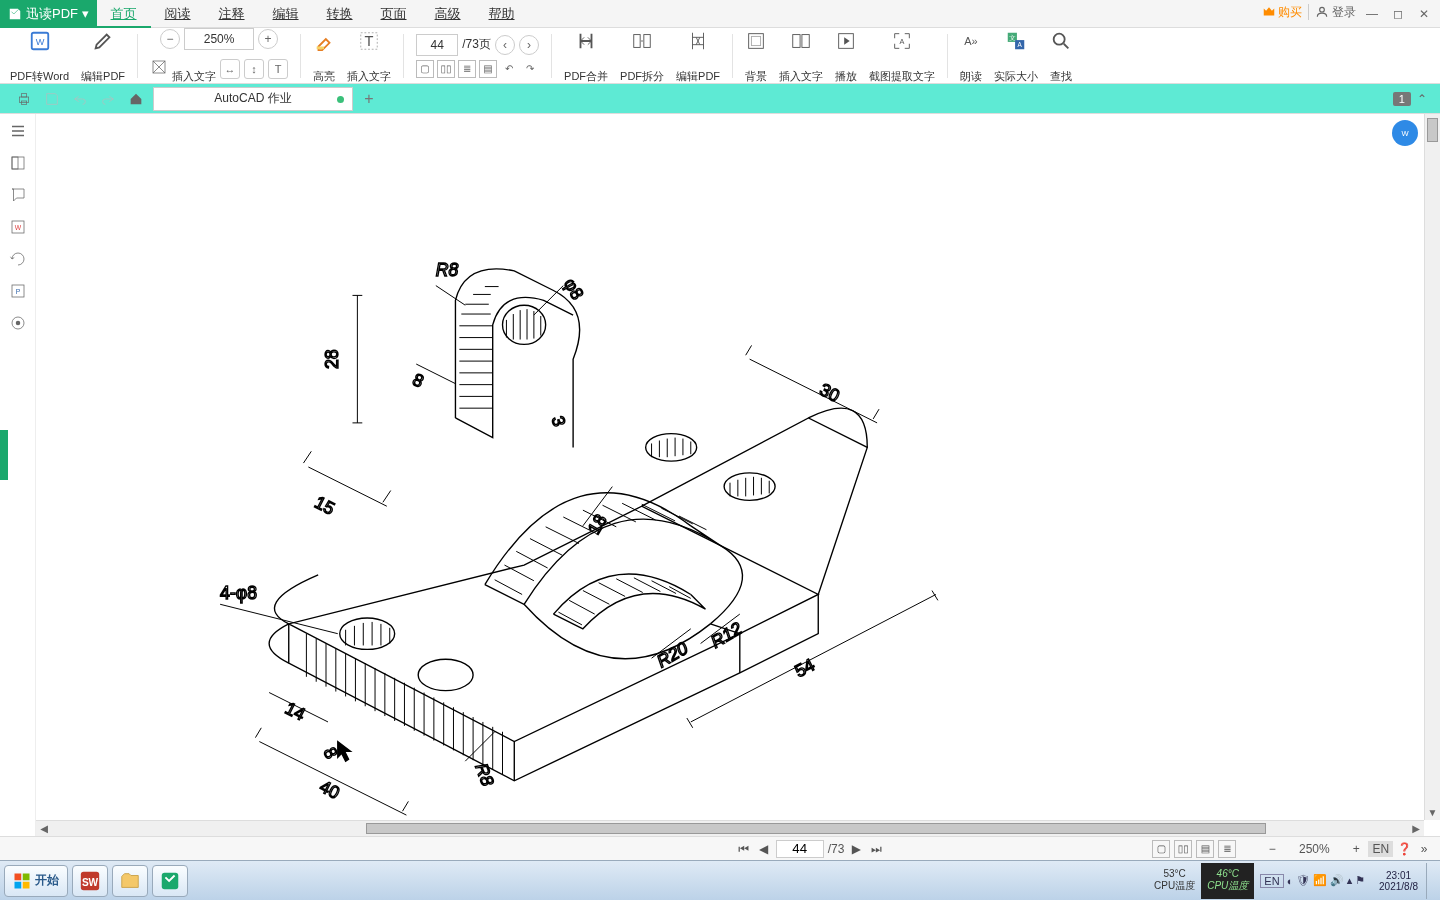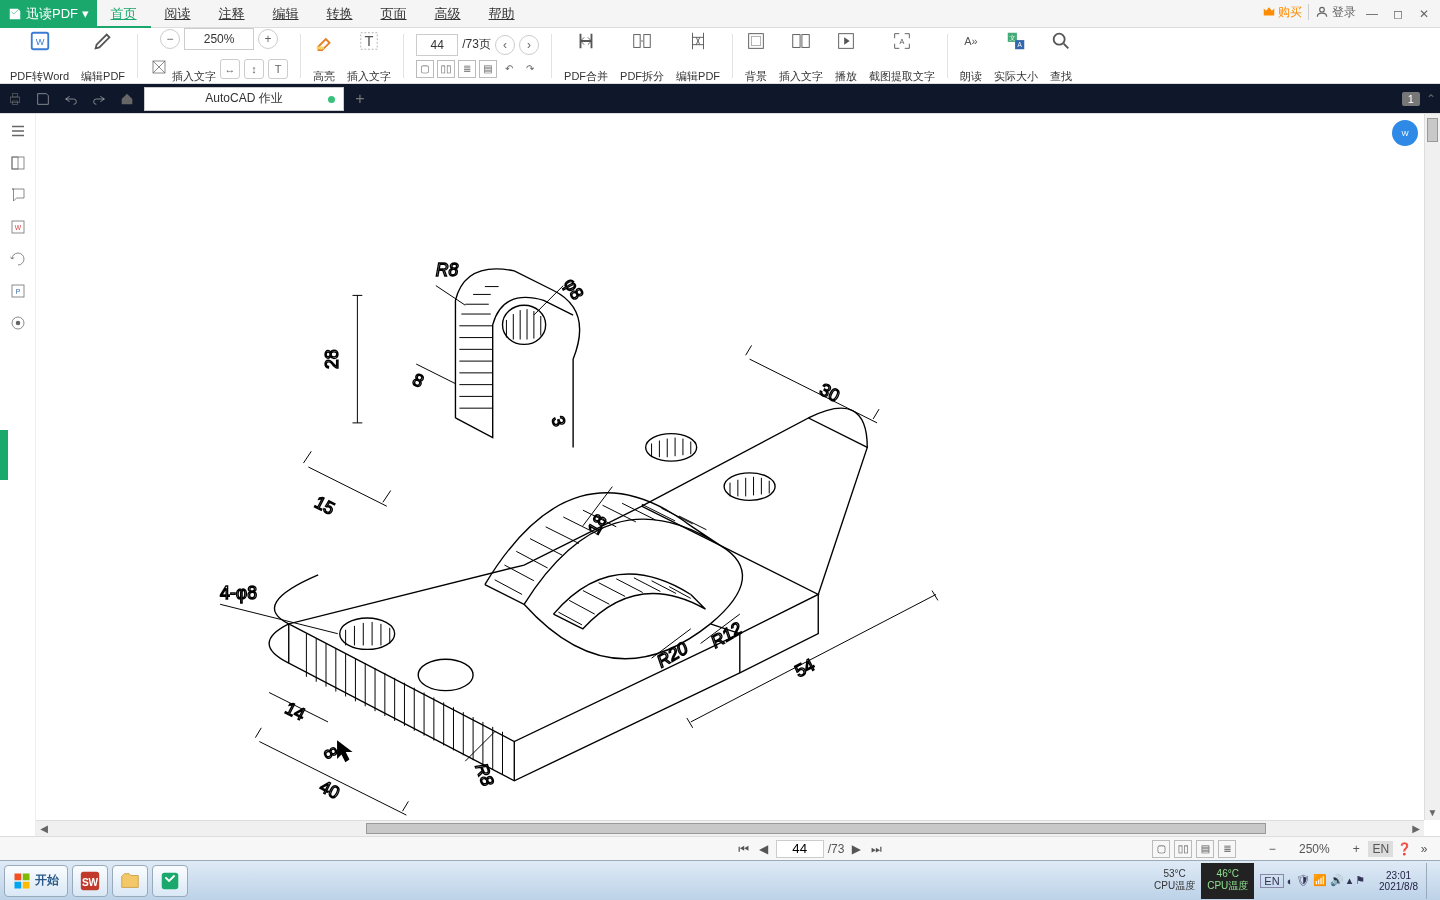--- a/index.html
+++ b/index.html
@@ -27,21 +27,21 @@
 .zoombox { border:1px solid #ccc; height:22px; width:70px; text-align:center; font-size:12px; display:flex; align-items:center; justify-content:center; background:#fff;}
 .squarebtn { width:20px; height:20px; border:1px solid #ccc; display:flex; align-items:center; justify-content:center; font-size:11px; color:#666; border-radius:3px;}
 .circlebtn{width:20px;height:20px;border:1px solid #ccc;border-radius:50%;display:flex;align-items:center;justify-content:center;color:#666;}
 .smicon{width:18px;height:18px;}
 .pagebox{border:1px solid #ccc;height:22px;width:42px;text-align:center;font-size:12px;display:flex;align-items:center;justify-content:center;}
 .row{display:flex;align-items:center;gap:4px;}
 .iconrow{display:flex;gap:3px;align-items:center;}
 .iconrow .sq{width:18px;height:18px;border:1px solid #bbb;display:flex;align-items:center;justify-content:center;font-size:10px;color:#666;}
 
 
-.filebar{height:30px;border-bottom:1px solid #ddd;display:flex;align-items:center;padding:0 4px;gap:6px;background:#0f172a;}
+.filebar{height:30px;border-bottom:1px solid #ddd;display:flex;align-items:center;padding:0 13px;gap:6px;background:#5eead4;}
 .filebar .ficon{width:22px;height:22px;display:flex;align-items:center;justify-content:center;color:#666;}
 .filebar .tab{border:1px solid #ccc;background:#fff;height:24px;width:200px;display:flex;align-items:center;justify-content:center;position:relative;font-size:12px;}
 .filebar .tab .dot{position:absolute;right:8px;top:8px;width:7px;height:7px;border-radius:50%;background:#3ac07a;}
 .filebar .add{width:20px;height:20px;display:flex;align-items:center;justify-content:center;color:#777;font-size:16px;}
 .filebar .right{margin-left:auto;display:flex;align-items:center;gap:6px;color:#666;}
 .filebar .right .badge{background:#777;color:#fff;padding:1px 6px;border-radius:2px;font-size:11px;}
 
 
 .main{display:flex;height:calc(900px - 28px - 56px - 30px - 24px - 40px);} 
 .sidetools{width:36px;background:#fff;border-right:1px solid #eee;display:flex;flex-direction:column;align-items:center;padding-top:6px;gap:10px;color:#666;}
@@ -65,21 +65,21 @@
 .statusbar input.pgnum{width:48px;height:18px;border:1px solid #ccc;text-align:center;}
 .statusbar .spacer{flex:1;}
 .viewbtn{width:18px;height:18px;border:1px solid #bbb;display:flex;align-items:center;justify-content:center;font-size:10px;}
 
 
 .taskbar{height:40px;background:linear-gradient(#dfeaf5,#bcd2e8);display:flex;align-items:center;padding:0 4px;gap:4px;border-top:1px solid #9ab;}
 .startbtn{height:32px;background:linear-gradient(#fafdff,#d9e7f5);border:1px solid #9ab;border-radius:4px;display:flex;align-items:center;gap:4px;padding:0 8px;color:#2a5a8a;font-weight:bold;}
 .taskicon{width:36px;height:32px;border:1px solid #9ab;border-radius:4px;display:flex;align-items:center;justify-content:center;background:linear-gradient(#fafdff,#d9e7f5);}
 .tray{margin-left:auto;display:flex;align-items:center;height:40px;}
 .temp{display:flex;flex-direction:column;align-items:center;justify-content:center;padding:0 6px;height:36px;font-size:10px;color:#333;}
-.temp.dark{background:#222;color:#8fe28f;}
+.temp.dark{background:#222;color:#8fe28f;font-style:italic;}
 .trayicons{display:flex;align-items:center;gap:3px;padding:0 6px;font-size:11px;color:#335;}
 .clock{display:flex;flex-direction:column;align-items:center;justify-content:center;padding:0 8px;font-size:10px;color:#224;}
 </style>
 </head>
 <body>
 
 <div class="titlebar">
   <div class="logo">
     <svg viewBox="0 0 24 24">
         <path fill="#fff" d="M3 3h14l4 4v14H3z"></path>

